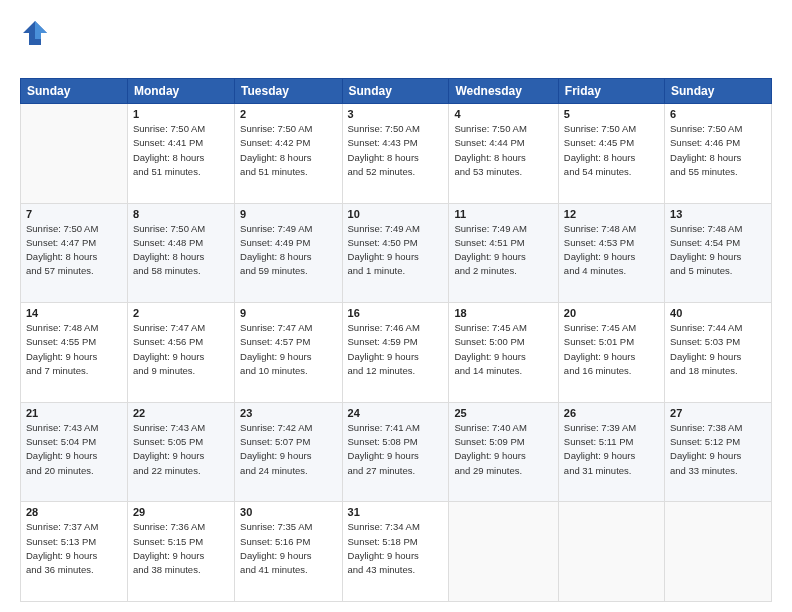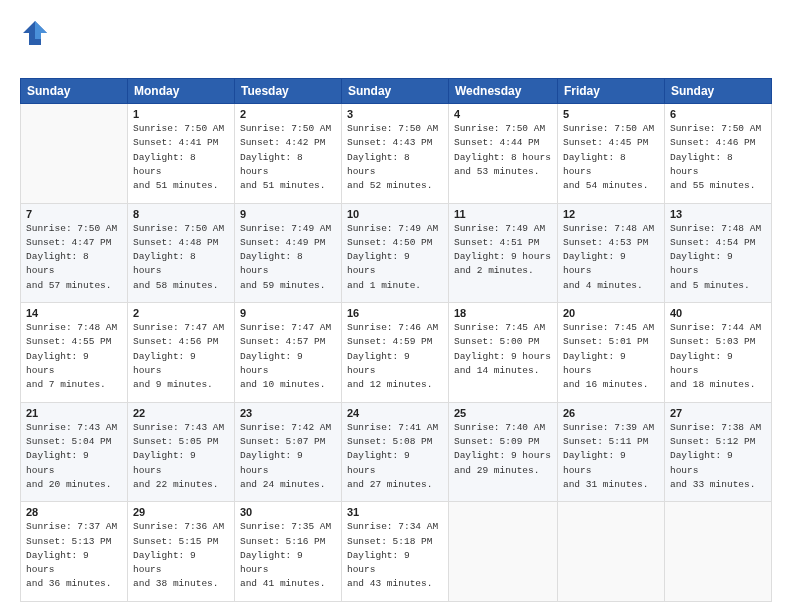--- a/index.html
+++ b/index.html
@@ -84,21 +84,20 @@
     }
     .day-number {
       font-size: 11px;
       font-weight: bold;
       margin-bottom: 2px;
       display: block;
     }
     .day-detail {
       line-height: 1.5;
       color: #333;
-      font-family: Liberation Mono, monospace;
     }
     td.empty {
       background: #f9f9f9;
     }
   </style>
 </head>
 <body>
 
 <div class="page">
   <div class="header">

